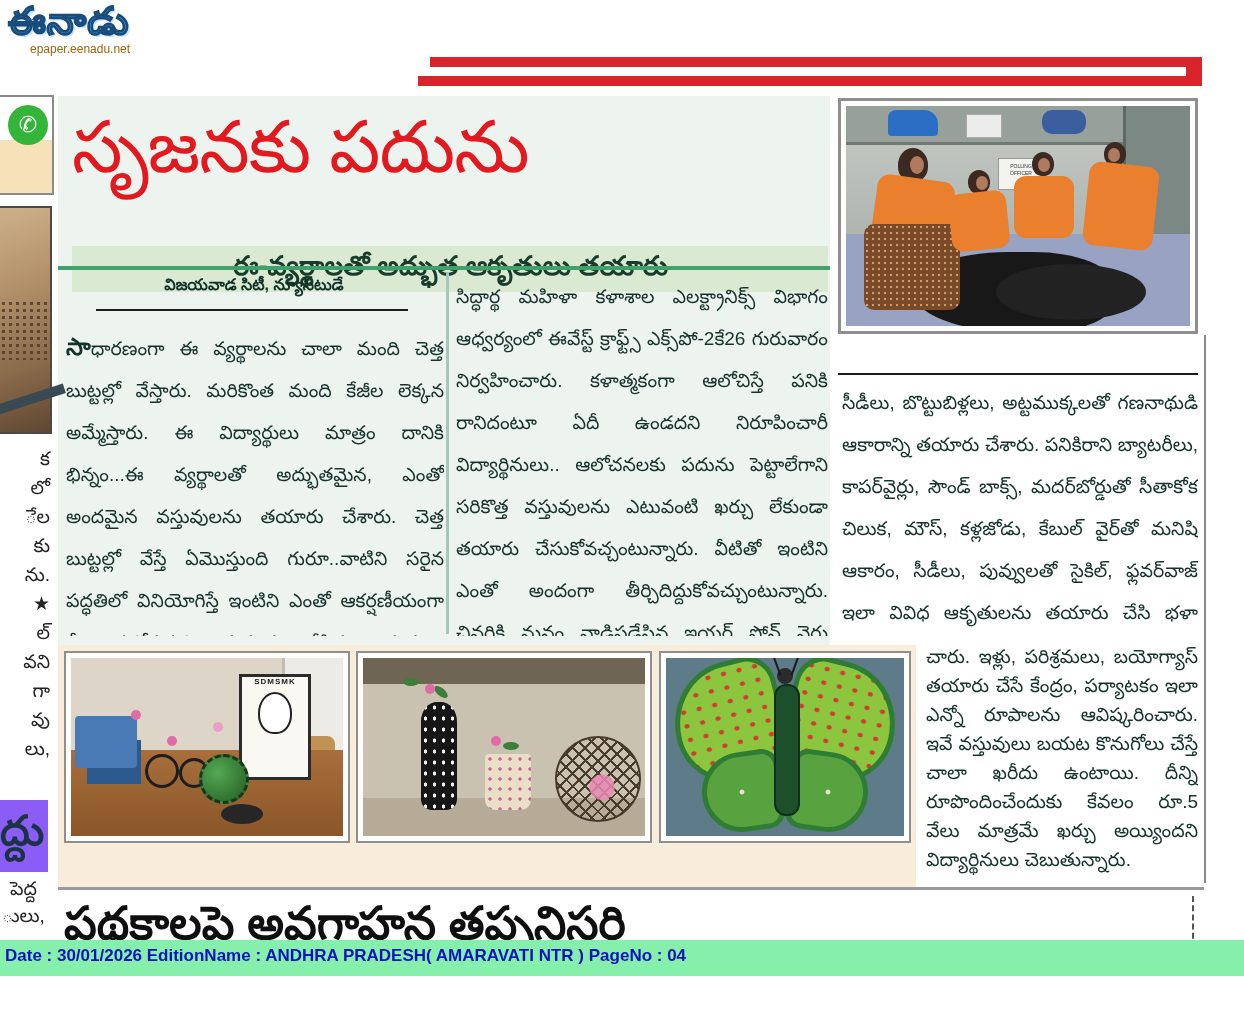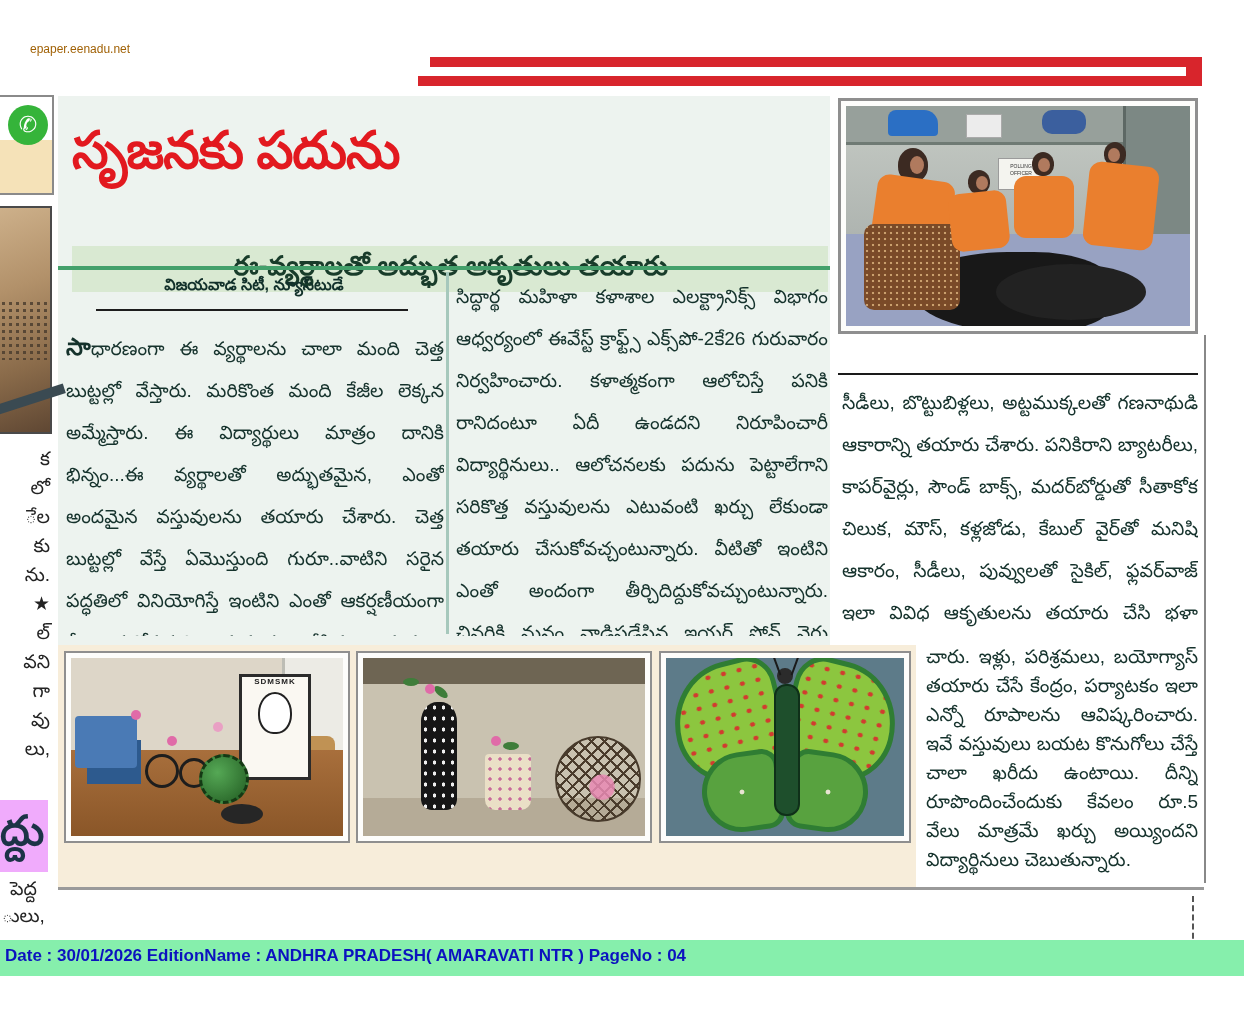--- a/index.html
+++ b/index.html
@@ -19,21 +19,21 @@
   #redbar-vert{left:1186px;top:57px;width:16px;height:29px;}
   #redbar-bottom{left:418px;top:76px;width:784px;height:10px;}
 
   
   #mint-panel{left:58px;top:96px;width:772px;height:549px;background:#edf3ef;}
   #cream-strip{left:58px;top:645px;width:858px;height:243px;background:#f7edda;}
   #strip-rule{left:58px;top:887px;width:1146px;height:3px;background:#9a9a9a;}
 
   
   #headline{left:72px;top:100px;width:750px;height:112px;display:flex;align-items:center;
-            font-size:52px;font-weight:700;color:#e2191f;letter-spacing:-1px;white-space:nowrap;text-align:right;}
+            font-size:72px;font-weight:400;color:#e2191f;letter-spacing:-1px;white-space:nowrap;text-align:right;}
   #subhead{left:72px;top:216px;width:756px;height:46px;background:#d9e9d2;display:flex;
            align-items:center;justify-content:center;font-size:27px;font-weight:bold;color:#183c2a;margin-top:30px;}
   #green-rule{left:58px;top:266px;width:772px;height:4px;background:#44a06b;}
   #byline{left:66px;top:276px;width:376px;text-align:center;font-size:16px;font-weight:bold;color:#11302a;}
   #byline-rule{left:96px;top:309px;width:312px;height:2px;background:#1d1d1d;}
   .bodytext{font-size:19px;line-height:42px;text-align:justify;color:#15322c;}
   #col1{left:66px;top:326px;width:378px;height:310px;overflow:hidden;}
   #col1 .lead{font-weight:800;font-size:24px;}
   #col-divider{left:446px;top:272px;width:3px;height:362px;background:#a6c8bc;}
   #col2{left:456px;top:276px;width:372px;height:360px;overflow:hidden;}
@@ -72,21 +72,21 @@
                 background:#35b43a;color:#fff;display:flex;align-items:center;justify-content:center;
                 font-size:22px;}
   #sb-photo{left:0;top:206px;width:52px;height:228px;border:2px solid #4a4a4a;border-left:none;
             box-sizing:border-box;
             background:linear-gradient(160deg,#cdb08a 0%,#b2916a 35%,#8a6b4a 70%,#5f4733 100%);}
   #sb-photo .band{position:absolute;left:-4px;bottom:28px;width:70px;height:10px;background:#3a4a52;
                   transform:rotate(-18deg);}
   #sb-photo .speck{position:absolute;left:0;top:92px;width:100%;height:60px;
        background:radial-gradient(#473a2c 1.5px,transparent 2px);background-size:7px 7px;opacity:.8;}
   #sb-frags{left:0;top:444px;width:50px;text-align:right;font-size:19px;line-height:29px;color:#232323;}
-  #sb-big{left:0;top:800px;width:48px;height:72px;background:#f0abfc;color:#1c3347;
+  #sb-big{left:0;top:800px;width:48px;height:72px;background:#8b5cf6;color:#1c3347;
           font-size:42px;font-weight:800;display:flex;align-items:center;}
   .sb-small{font-size:19px;color:#232323;}
   #sb-small1{left:10px;top:878px;}
   #sb-small2{left:2px;top:905px;}
 
   
   .ph{position:absolute;}
   
   #tr-wall{inset:0;background:linear-gradient(#c6cbc5,#adb3af 62%);}
   #tr-shelf{left:0;top:0;width:100%;height:36px;background:#97a09b;border-bottom:3px solid #6f7a74;}
@@ -152,20 +152,21 @@
   #b3-body{left:50%;top:26px;width:22px;height:128px;margin-left:-11px;background:#1e4f2c;
            border-radius:12px;border:2px solid #0f3019;}
   #b3-cap{left:50%;top:10px;width:16px;height:16px;margin-left:-8px;background:#2b2b2b;border-radius:50%;}
   .antenna{position:absolute;top:-8px;width:2px;height:26px;background:#1a1a1a;}
 </style>
 </head>
 <body>
 
 <div id="page">
 
+  <div class="abs" id="logo">ఈనాడు</div>
   <div class="abs" id="epaper-url">epaper.eenadu.net</div>
 
   <div class="abs redbar" id="redbar-top"></div>
   <div class="abs redbar" id="redbar-vert"></div>
   <div class="abs redbar" id="redbar-bottom"></div>
 
   <div class="abs" id="mint-panel"></div>
   <div class="abs" id="cream-strip"></div>
 
   <div class="abs" id="headline">సృజనకు పదును</div>
@@ -259,20 +260,21 @@
       <div class="wing" id="b3-wll"></div>
       <div class="wing" id="b3-wlr"></div>
       <div class="ph" id="b3-body"></div>
       <div class="ph" id="b3-cap"></div>
       <div class="antenna" style="left:46%;transform:rotate(-20deg)"></div>
       <div class="antenna" style="left:54%;transform:rotate(20deg)"></div>
     </div>
   </div>
   <div class="abs" id="strip-rule"></div>
 
+  <div class="abs" id="bl-headline">పథకాలపై అవగాహన తప్పనిసరి</div>
 
   <div class="abs" id="sb-wa">
     <div id="sb-wa-circle">
         <span>✆</span>
       </div>
   </div>
   <div class="abs" id="sb-photo">
     <div class="speck"></div>
     <div class="band"></div>
   </div>

